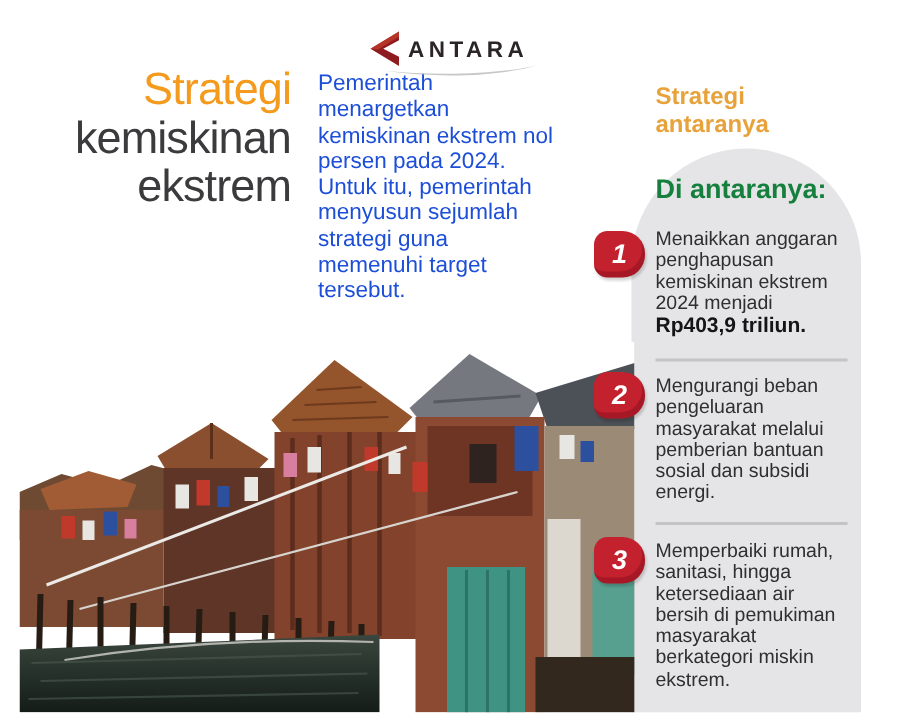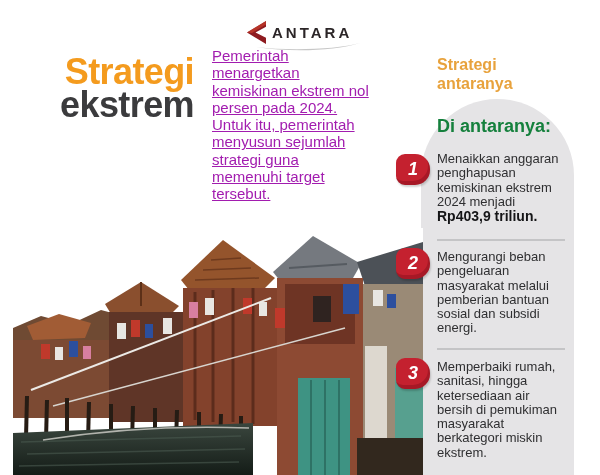--- a/index.html
+++ b/index.html
@@ -9,32 +9,32 @@
     font-family:"Liberation Sans",sans-serif;
     -webkit-font-smoothing:antialiased;
   }
   .abs{position:absolute;}
 
   
   .logo{left:242px;top:17px;width:122px;height:36px;z-index:5;text-align:center;}
 
   
   .main-title{
-    left:20px;top:56px;width:174px;text-align:right;
-    font-size:36px;line-height:32.5px;font-weight:700;letter-spacing:-0.6px;
+    left:20px;top:44px;width:174px;text-align:right;
+    font-size:30px;line-height:32.5px;font-weight:400;letter-spacing:-0.6px;
     z-index:4;
   }
   .main-title .ln{display:block;}
   .main-title .orange{color:#F49B1E;}
   .main-title .dark{color:#3B3B3D;}
 
   
   .intro{
     left:212px;top:47px;width:160px;
-    font-size:15px;line-height:17.3px;color:#a21caf;z-index:4;text-decoration:underline;
+    font-size:15px;line-height:17.3px;color:#1d4ed8;z-index:4;
   }
 
   
   .panel-heading{
     left:437px;top:55px;width:112px;
     font-size:16px;line-height:19px;font-weight:700;color:#E8A23C;z-index:4;
   }
   .arch-panel{
     left:421px;top:99px;width:153px;height:376px;
     background:#E5E4E6;border-radius:77px 77px 0 0;z-index:1;
@@ -83,20 +83,21 @@
       <path d="M24 4 L5 15.5 L24 27 L24 20.8 L13.5 15.5 L24 9.8 Z" fill="#8E1B20"></path>
       <path d="M24 4 L5 15.5 L10 16 L24 7.5 Z" fill="#C0392B" opacity="0.8"></path>
     </g>
     <text x="30" y="21" font-size="15" font-weight="700" letter-spacing="3" fill="#2B2527">ANTARA</text>
     <path d="M14 30 C 50 35.5, 92 34, 118 26 C 94 32.5, 48 34, 14 30 Z" fill="#BDBDBD" opacity="0.85"></path>
   </svg>
 </div>
 
 <div class="abs main-title">
   <span class="ln orange">Strategi</span>
+  <span class="ln dark">kemiskinan</span>
   <span class="ln dark">ekstrem</span>
 </div>
 
 <div class="abs intro">Pemerintah menargetkan kemiskinan ekstrem nol persen pada 2024. Untuk itu, pemerintah menyusun sejumlah strategi guna memenuhi target tersebut.</div>
 
 <div class="abs photo">
   <svg viewBox="0 0 410 247" width="410" height="247" preserveAspectRatio="none">
     <defs>
       <linearGradient id="water" x1="0" y1="0" x2="0" y2="1">
         <stop offset="0" stop-color="#3A463E"></stop>

